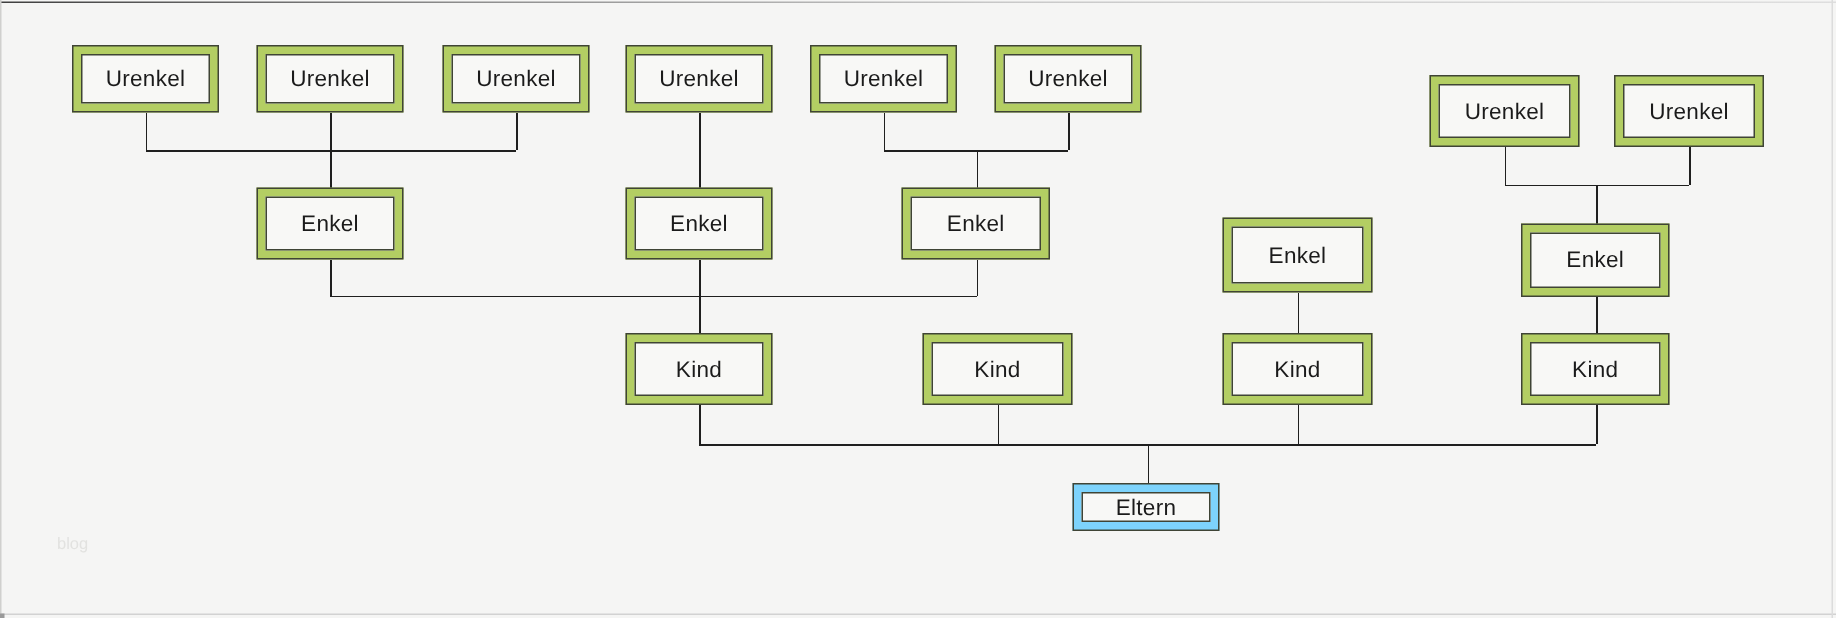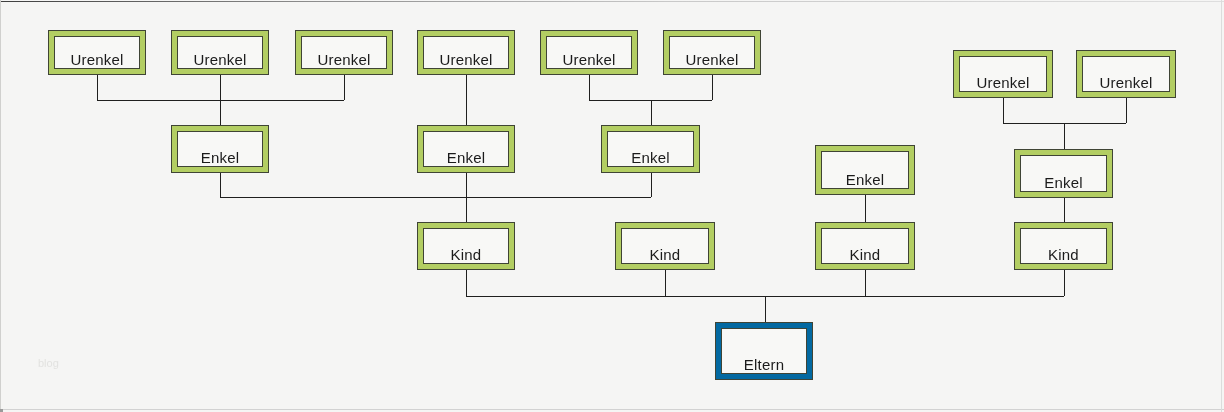--- a/index.html
+++ b/index.html
@@ -46,21 +46,21 @@
   
   .node {
     position: absolute;
     box-sizing: border-box;
     padding: 5px;
     display: flex;
   }
   .node .node-inner {
     flex: 1;
     display: flex;
-    align-items: flex-end;
+    align-items: center;
     justify-content: center;
     font-size: 15px;
     letter-spacing: 0.2px;
   }
   .watermark {
     position: absolute;
     left: 38px;
     top: 357px;
     font-size: 11px;
     user-select: none;
@@ -193,21 +193,21 @@
       <span class="node-label">Kind</span>
     </div>
   </div>
 
   <div class="node" style="left: 1014px; top: 222px; width: 99px; height: 48px; background: rgb(179, 206, 99); border: 1px solid rgb(63, 68, 53);">
     <div class="node-inner" style="background: rgb(248, 248, 246); border: 1px solid rgb(63, 68, 53); color: rgb(27, 27, 27);">
       <span class="node-label">Kind</span>
     </div>
   </div>
 
-  <div class="node" style="left: 715px; top: 322px; width: 98px; height: 58px; background: #0369a1; border: 1px solid rgb(63, 68, 53);">
+  <div class="node" style="left: 715px; top: 322px; width: 98px; height: 32px; background: #7dd3fc; border: 1px solid rgb(63, 68, 53);">
     <div class="node-inner" style="background: rgb(248, 248, 246); border: 1px solid rgb(63, 68, 53); color: rgb(27, 27, 27);">
       <span class="node-label">Eltern</span>
     </div>
   </div>
 </div>
   <span class="watermark" style="color: rgb(226, 226, 224);">blog</span>
   <div class="frame-top"></div>
   <div class="frame-bottom"></div>
   <div class="frame-left"></div>
   <div class="frame-right"></div>

